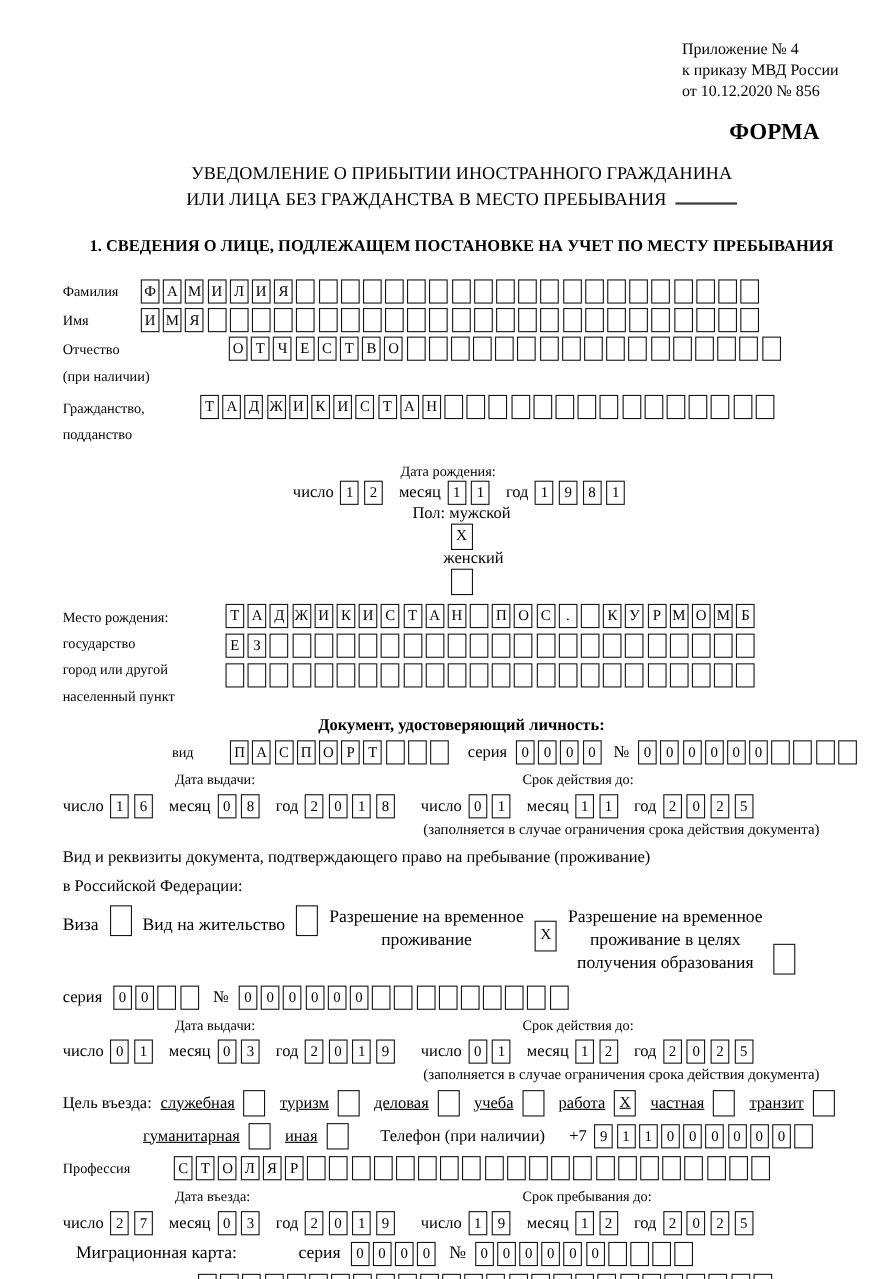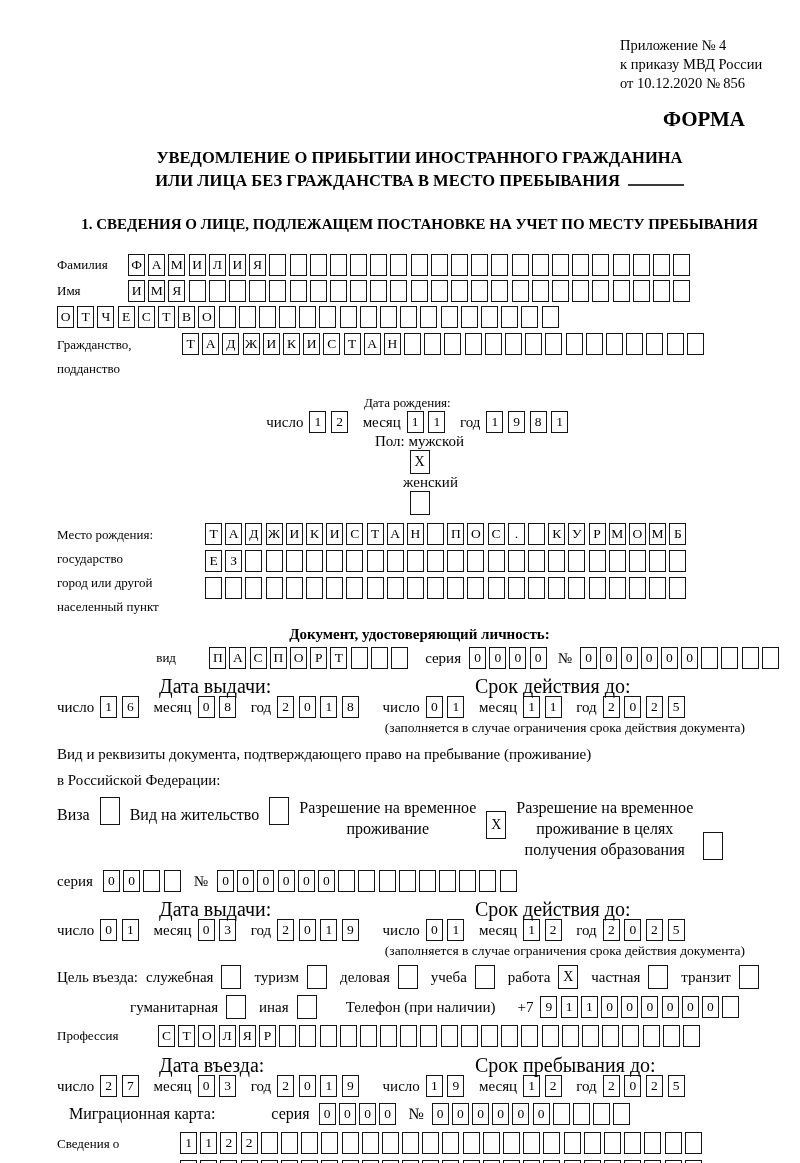--- a/index.html
+++ b/index.html
@@ -5,21 +5,21 @@
   * { margin:0; padding:0; box-sizing:border-box; }
   html,body { background:#e8e8e8; }
   .page {
     width:800px; height:1163px; margin:0 auto; background:#ffffff;
     font-family:"Liberation Serif", serif; color:#000;
     padding:36px 18px 0 57px; overflow:hidden; position:relative;
   }
   .appendix { margin-left:563px; font-size:14.5px; line-height:19px; }
   .amendment { margin-left:563px; margin-top:3px; font-size:13.5px; line-height:17px; }
   .forma { margin-top:14px; text-align:right; padding-right:37px; font-weight:bold; font-size:21px; }
-  .title { margin-top:14px; text-align:center; font-weight:bold; font-size:16.5px; line-height:23px; }
+  .title { margin-top:14px; text-align:center; font-weight:normal; font-size:16.5px; line-height:23px; }
   .blank-underline { display:inline-block; width:56px; border-bottom:2px solid #3a3a3a; height:14px; margin-left:8px; }
   .sect { margin-top:24px; text-align:center; font-weight:bold; font-size:15px; white-space:nowrap; }
 
   .row { display:flex; align-items:center; font-size:15px; }
   .row.top { align-items:flex-start; }
   .lbl { flex-shrink:0; font-size:13px; }
   .lbl .l2 { display:block; }
   .cells { display:flex; }
   .cell {
     display:inline-flex; align-items:center; justify-content:center;
@@ -29,31 +29,31 @@
   .checkbox {
     display:inline-flex; align-items:center; justify-content:center;
     width:20px; height:25px; border:1.6px solid #151515; font-size:14px;
     flex-shrink:0; background:#fff;
   }
   .dg { display:flex; align-items:center; }
   .dg .dlbl { margin-right:6px; }
   .dg .cells { margin-right:10px; }
   .dg .cells:last-child { margin-right:0; }
   .dg .cell { margin-right:4.6px; }
-  .dates-head { position:relative; height:19px; font-size:20px; }
+  .dates-head { position:relative; height:19px; font-size:13px; }
   .dates-head .h1 { position:absolute; left:102px; }
   .dates-head .h2 { position:absolute; left:418px; }
   .note { text-align:right; padding-right:37px; font-size:13.5px; margin-top:2px; }
   .center-bold { text-align:center; font-weight:bold; font-size:15px; }
   .intro { font-size:15px; line-height:26px; }
   .options { display:flex; align-items:flex-start; margin-top:4px; }
   .opt { display:flex; align-items:flex-end; margin-right:10px; }
   .opt .olbl { margin-right:10px; line-height:21px; }
   .opt .olbl.center { text-align:center; }
-  .popt { display:flex; align-items:center; margin-right:13px; }
+  .popt { display:flex; align-items:center; margin-right:13px;text-decoration:underline; }
   .popt .olbl { margin-right:8px; }
   .popt .checkbox { width:20px; height:24px; }
   .mrow { display:flex; align-items:center;margin-left:12px; }
   .labelcol { line-height:24px; }
 </style>
 </head>
 <body>
 
 <div class="page">
 
@@ -133,20 +133,24 @@
         <span class="cell"></span>
         <span class="cell"></span>
         <span class="cell"></span>
         <span class="cell"></span>
         <span class="cell"></span>
         <span class="cell"></span>
       </div>
   </div>
 
   <div class="row top" style="margin-top:4px;">
+    <span class="lbl" style="width:151px; line-height:24px;">
+      <span>Отчество</span>
+      <span class="l2">(при наличии)</span>
+    </span>
     <div class="cells">
         <span class="cell">О</span>
         <span class="cell">Т</span>
         <span class="cell">Ч</span>
         <span class="cell">Е</span>
         <span class="cell">С</span>
         <span class="cell">Т</span>
         <span class="cell">В</span>
         <span class="cell">О</span>
         <span class="cell"></span>

